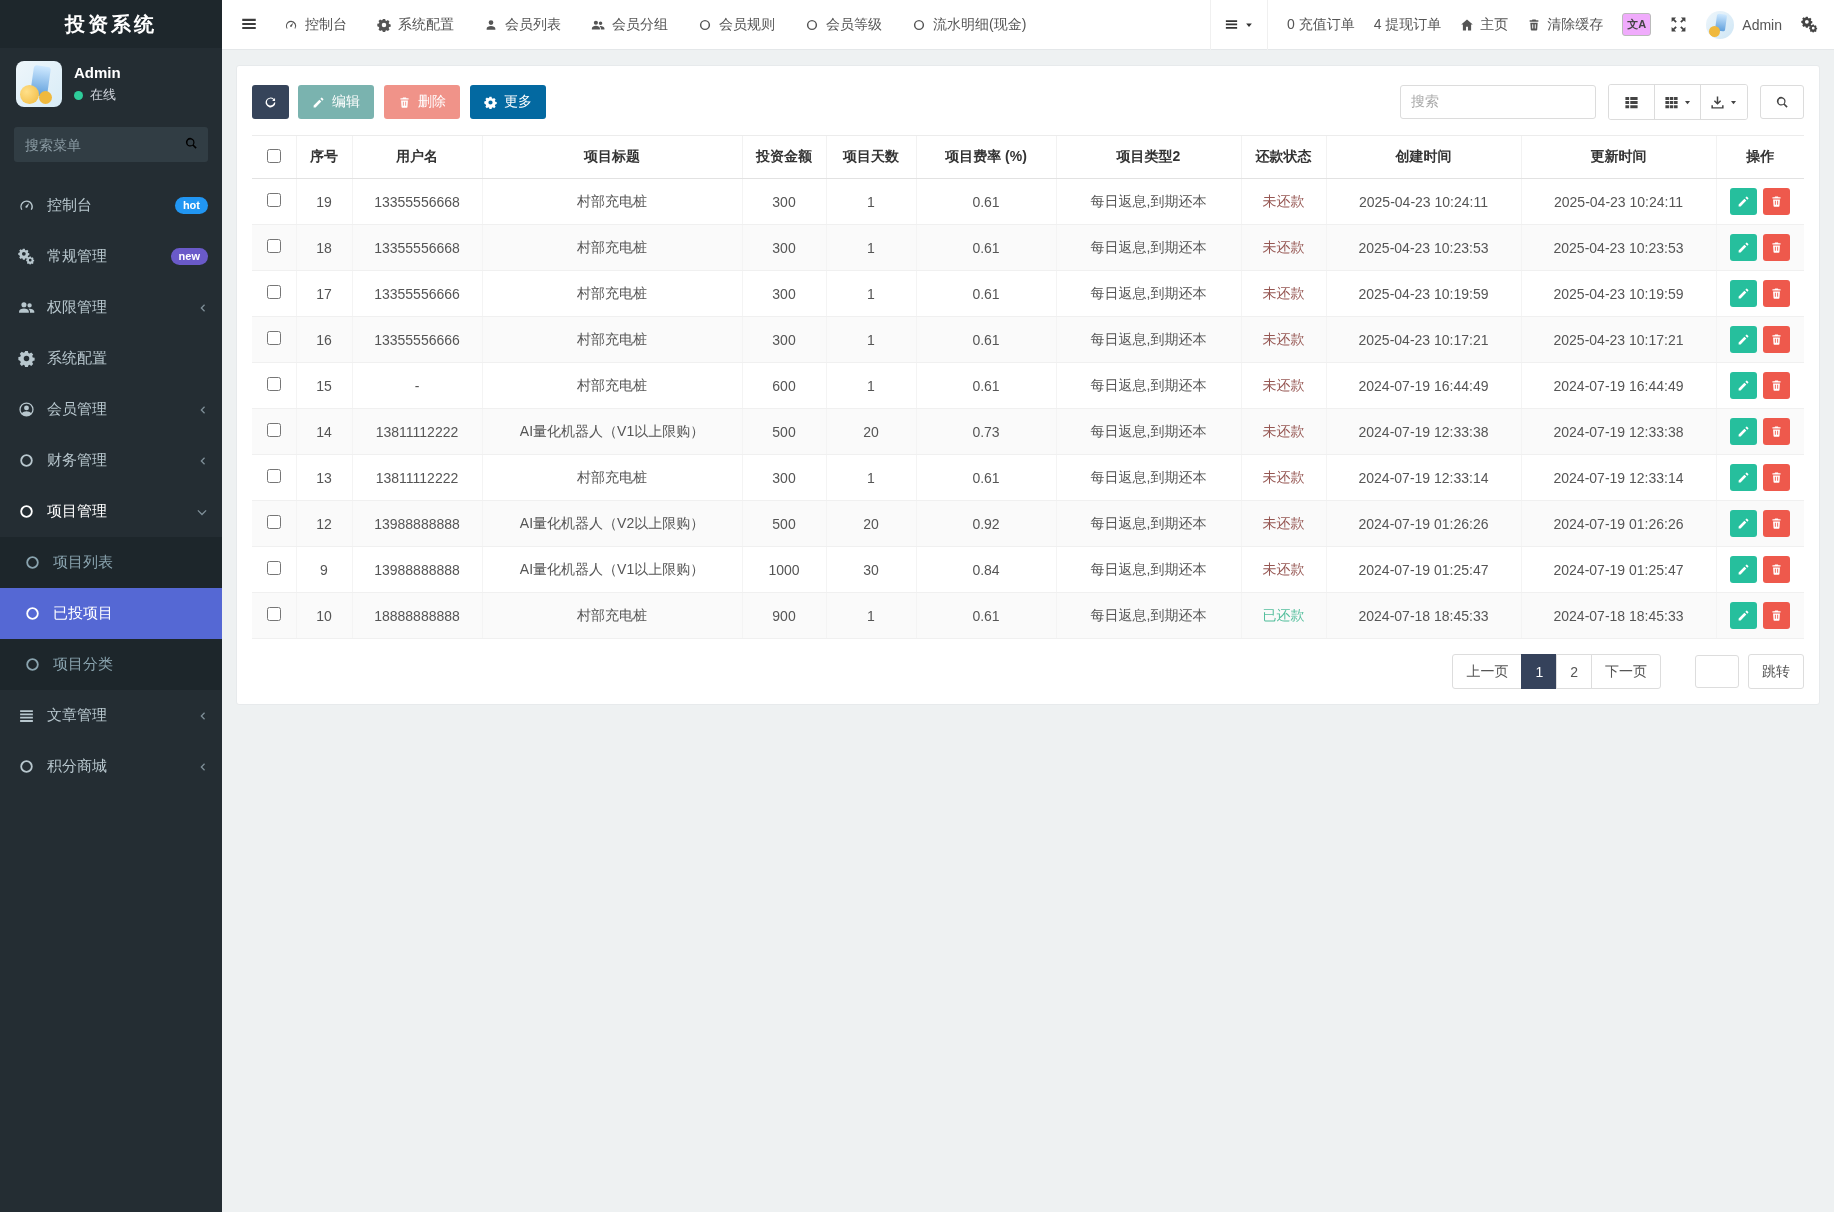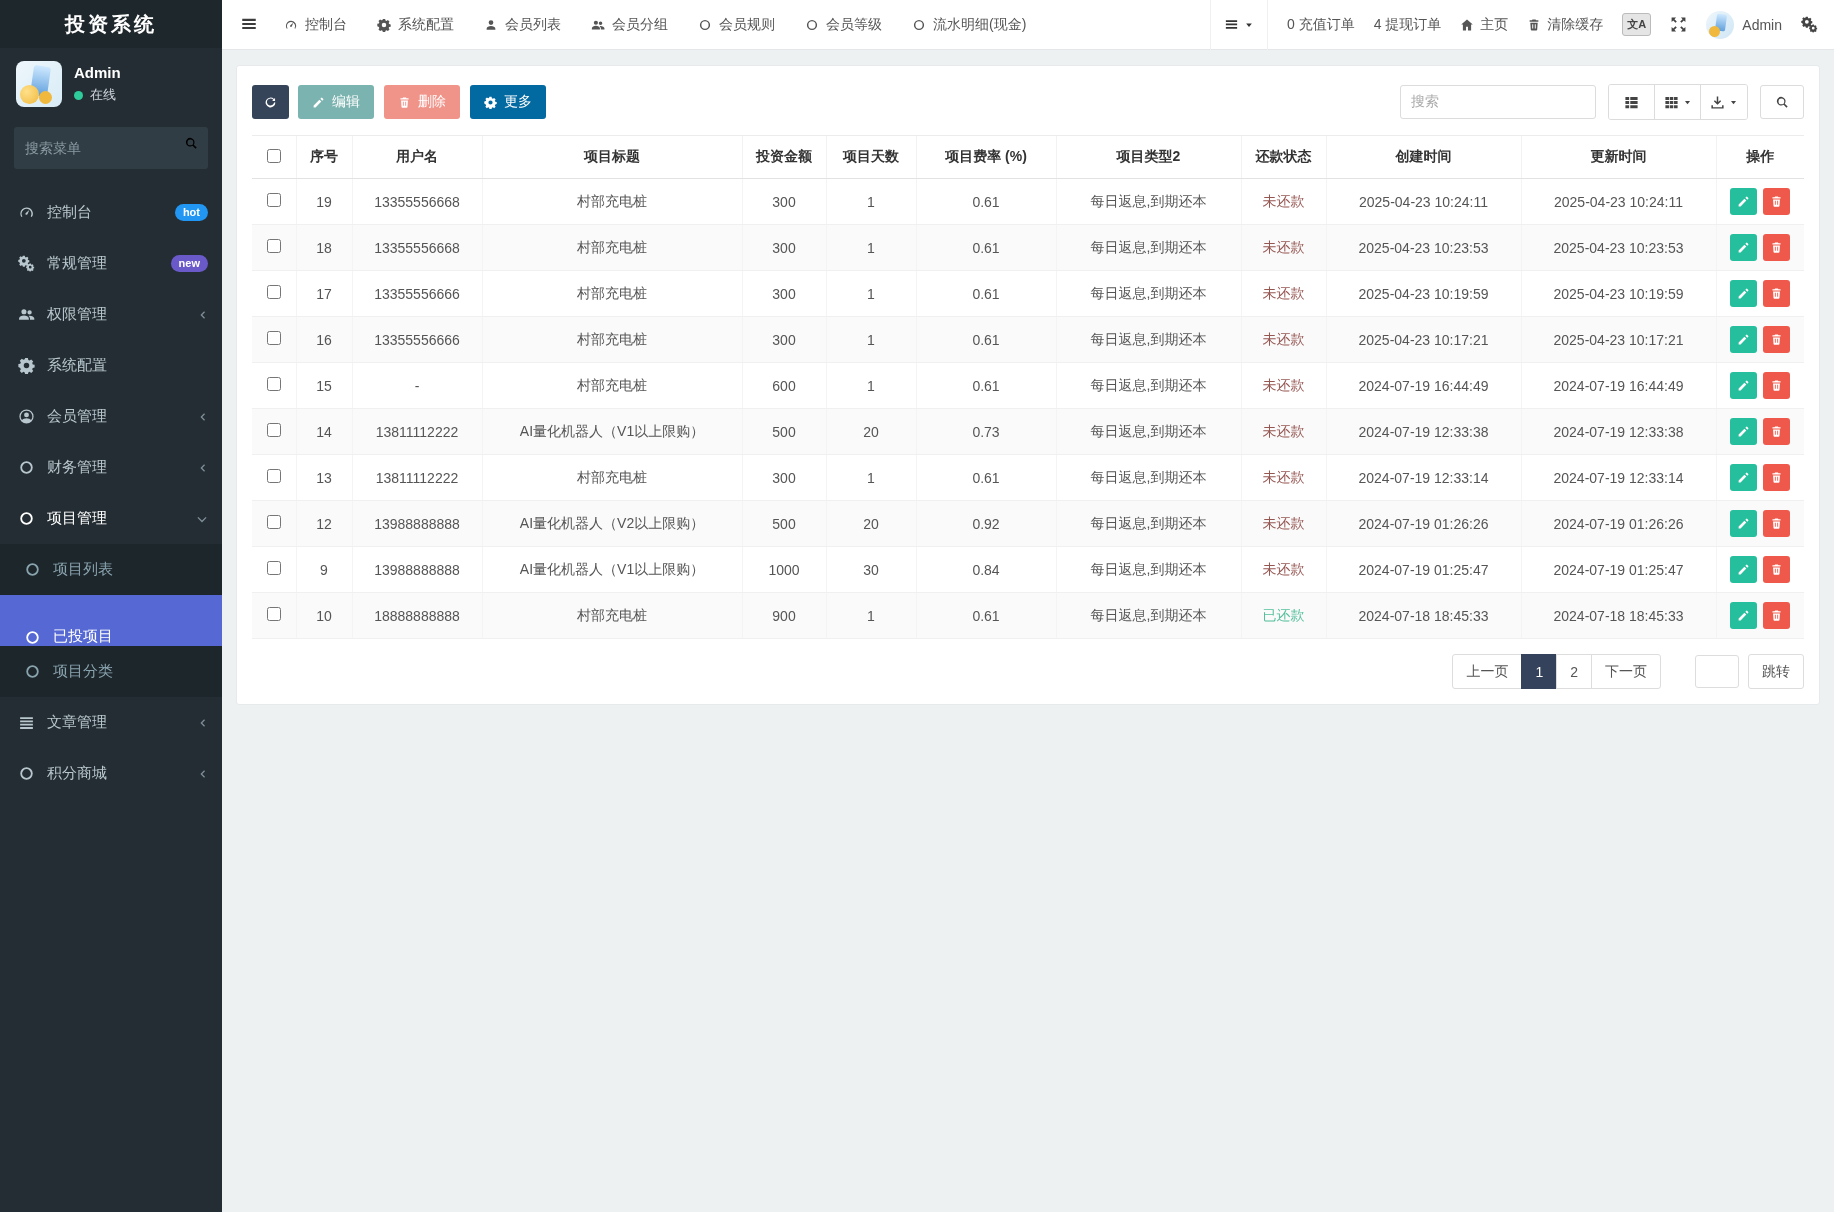--- a/index.html
+++ b/index.html
@@ -14,49 +14,49 @@
   .sidebar { width:222px; flex-shrink:0; background:#242d33; color:#b8c7ce; display:flex; flex-direction:column; }
   .brand { height:48px; line-height:48px; text-align:center; background:#1e272c; color:#fff; font-size:20px; font-weight:bold; letter-spacing:3px; }
   .user-panel { display:flex; align-items:center; gap:12px; padding:13px 16px 10px; }
   .avatar { width:46px; height:46px; border-radius:8px; background:linear-gradient(135deg,#eef6fb 0%,#d8ecf7 100%); position:relative; overflow:hidden; flex-shrink:0; }
   .avatar::before { content:""; position:absolute; left:34%; top:10%; width:38%; height:66%; background:linear-gradient(#cfe9ff,#5f9fdc); border-radius:3px; transform:rotate(8deg); }
   .avatar::after { content:""; position:absolute; left:8%; bottom:6%; width:42%; height:42%; border-radius:50%; background:radial-gradient(circle at 35% 35%,#ffe08a,#f0b93e); box-shadow:16px 3px 0 -3px #f0b93e; }
   .user-meta .u-name { color:#fff; font-weight:bold; font-size:15px; margin-bottom:5px; }
   .u-status { display:flex; align-items:center; gap:7px; font-size:13px; color:#d2d6de; }
   .dot { width:9px; height:9px; border-radius:50%; background:#2ecc9a; }
   .side-search { margin:10px 14px 4px; position:relative; }
-  .side-search input { width:100%; height:42px; background:#313d44; border:none; border-radius:3px; color:#ccc; font-size:14px; padding:0 30px 0 11px; outline:none; font-family:inherit; }
+  .side-search input { width:100%; height:35px; background:#313d44; border:none; border-radius:3px; color:#ccc; font-size:14px; padding:0 30px 0 11px; outline:none; font-family:inherit; }
   .side-search input::placeholder { color:#8a9aa3; }
   .side-search .s-ic { position:absolute; right:9px; top:9px; width:15px; height:15px; color:#8a9aa3; }
   #side-menu { list-style:none; margin-top:14px; font-size:15px; }
   .menu-item { height:51px; display:flex; align-items:center; gap:12px; padding:0 14px 0 18px; cursor:pointer; }
   .menu-item .ic { width:17px; height:17px; flex-shrink:0; }
   .menu-item .lbl { flex:1; white-space:nowrap; }
   .menu-item .chev { width:12px; height:12px; color:#7f8f98; flex-shrink:0; }
   .menu-item.parent-open { color:#fff; }
   .badge { font-size:11px; font-weight:bold; color:#fff; border-radius:10px; padding:2px 8px; line-height:1.2; }
   .submenu { list-style:none; background:#1d262b; }
   .submenu .menu-item { padding-left:24px; color:#8aa4af; }
-  .submenu .menu-item.active { color:#fff;align-items:flex-end; }
+  .submenu .menu-item.active { color:#fff; }
   .ic, .chev { fill:currentColor; }
 
   
   .main { flex:1; display:flex; flex-direction:column; min-width:0; }
   .navbar { height:50px; background:#fff; border-bottom:1px solid #e4e7e9; display:flex; align-items:center; padding:0 16px 0 18px; flex-shrink:0; }
   .nav-toggle { width:20px; height:20px; color:#3c3c3c; margin-right:24px; cursor:pointer; }
   .nav-toggle svg { width:18px; height:18px; fill:currentColor; }
   .nav-left { list-style:none; display:flex; align-items:center; gap:30px; flex:1; }
   .nav-item { display:flex; align-items:center; gap:7px; color:#555; cursor:pointer; white-space:nowrap; }
   .nav-item .ic { width:14px; height:14px; color:#555; }
   .nav-right { display:flex; align-items:center; gap:19px; color:#555; }
   .nav-dropdown { display:flex; align-items:center; gap:5px; padding:0 13px; height:50px; border-left:1px solid #f0f0f0; border-right:1px solid #f0f0f0; cursor:pointer; color:#333; }
   .nav-dropdown svg { fill:currentColor; }
   .nav-text { cursor:pointer; white-space:nowrap; display:flex; align-items:center; gap:6px; }
   .nav-text .ic { width:14px; height:14px; color:#555; }
-  .lang-box { font-size:11px; font-weight:bold; color:#444; border:1px solid #bbb; border-radius:3px; padding:3px 4px; cursor:pointer; background:#e5e5e5; }
+  .lang-box { font-size:11px; font-weight:bold; color:#444; border:1px solid #bbb; border-radius:3px; padding:3px 4px; cursor:pointer; background:#f0abfc; }
   .icon-btn { width:17px; height:17px; color:#444; cursor:pointer; }
   .icon-btn svg { width:17px; height:17px; fill:currentColor; }
   .nav-user { display:flex; align-items:center; gap:8px; cursor:pointer; }
   .nav-avatar { width:28px; height:28px; border-radius:50%; display:inline-block; background:linear-gradient(135deg,#eef6fb,#cfe6f5); position:relative; overflow:hidden; }
   .nav-avatar::before { content:""; position:absolute; left:36%; top:12%; width:36%; height:62%; background:linear-gradient(#cfe9ff,#5f9fdc); border-radius:2px; transform:rotate(8deg); }
   .nav-avatar::after { content:""; position:absolute; left:10%; bottom:6%; width:40%; height:40%; border-radius:50%; background:#f0b93e; }
 
   .content { padding:15px 14px; flex:1; }
   .panel { background:#fff; border:1px solid #e7eaec; border-radius:3px; padding:18px 15px 15px; }
 

